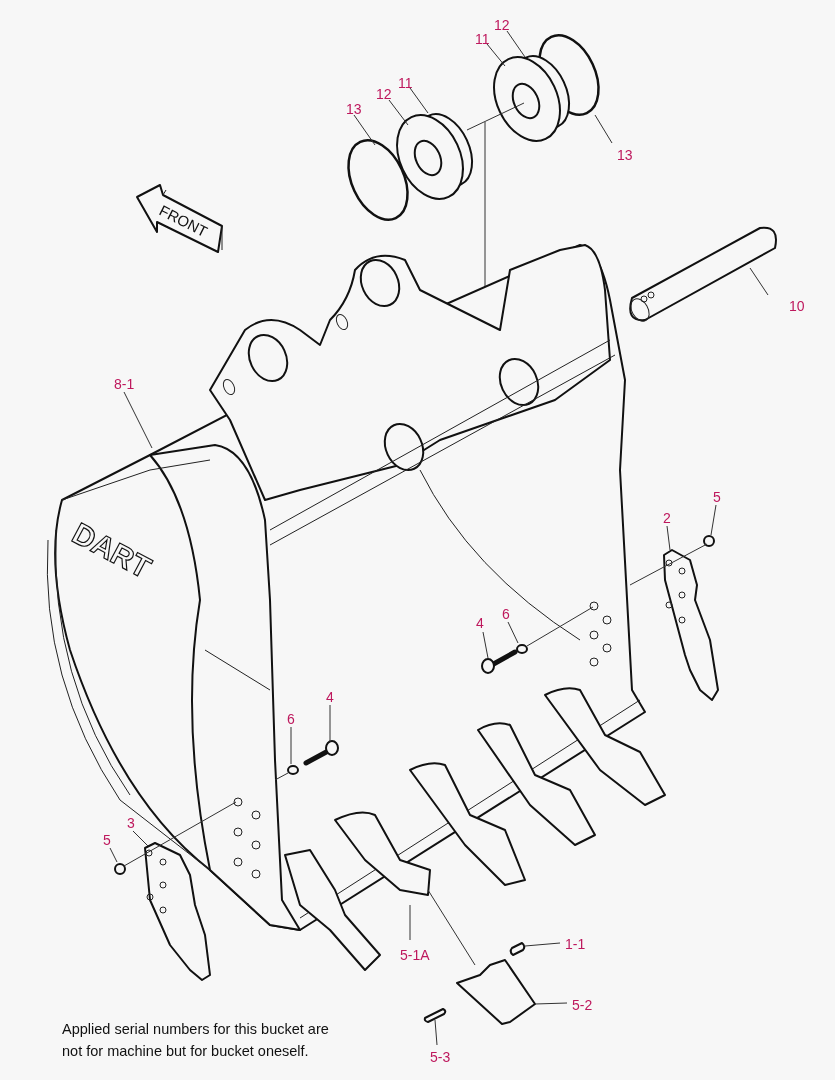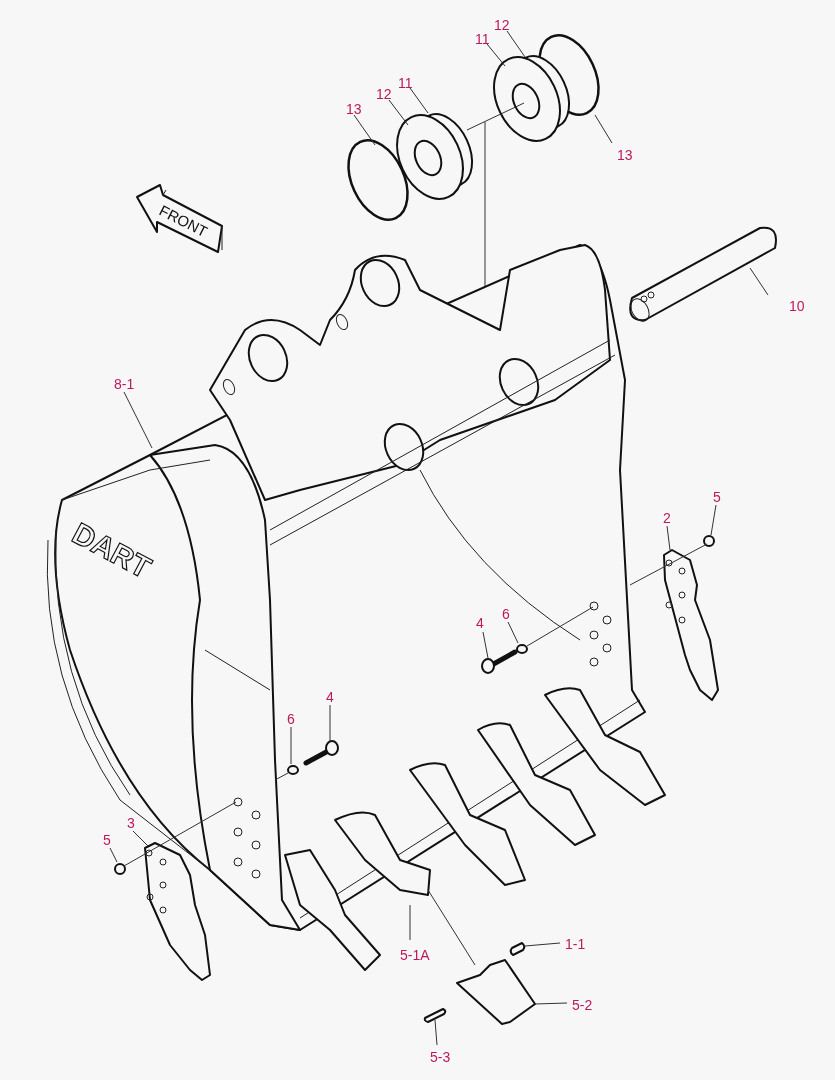--- a/index.html
+++ b/index.html
@@ -175,13 +175,15 @@
 <div class="label" style="left:326px;top:689px">4</div>
 <div class="label" style="left:287px;top:711px">6</div>
 <div class="label" style="left:127px;top:815px">3</div>
 <div class="label" style="left:103px;top:832px">5</div>
 <div class="label" style="left:400px;top:947px">5-1A</div>
 <div class="label" style="left:565px;top:936px">1-1</div>
 <div class="label" style="left:572px;top:997px">5-2</div>
 <div class="label" style="left:430px;top:1049px">5-3</div>
 
 <div class="note">
+  <div>Applied serial numbers for this bucket are</div>
+  <div>not for machine but for bucket oneself.</div>
 </div>
 
 </body></html>

